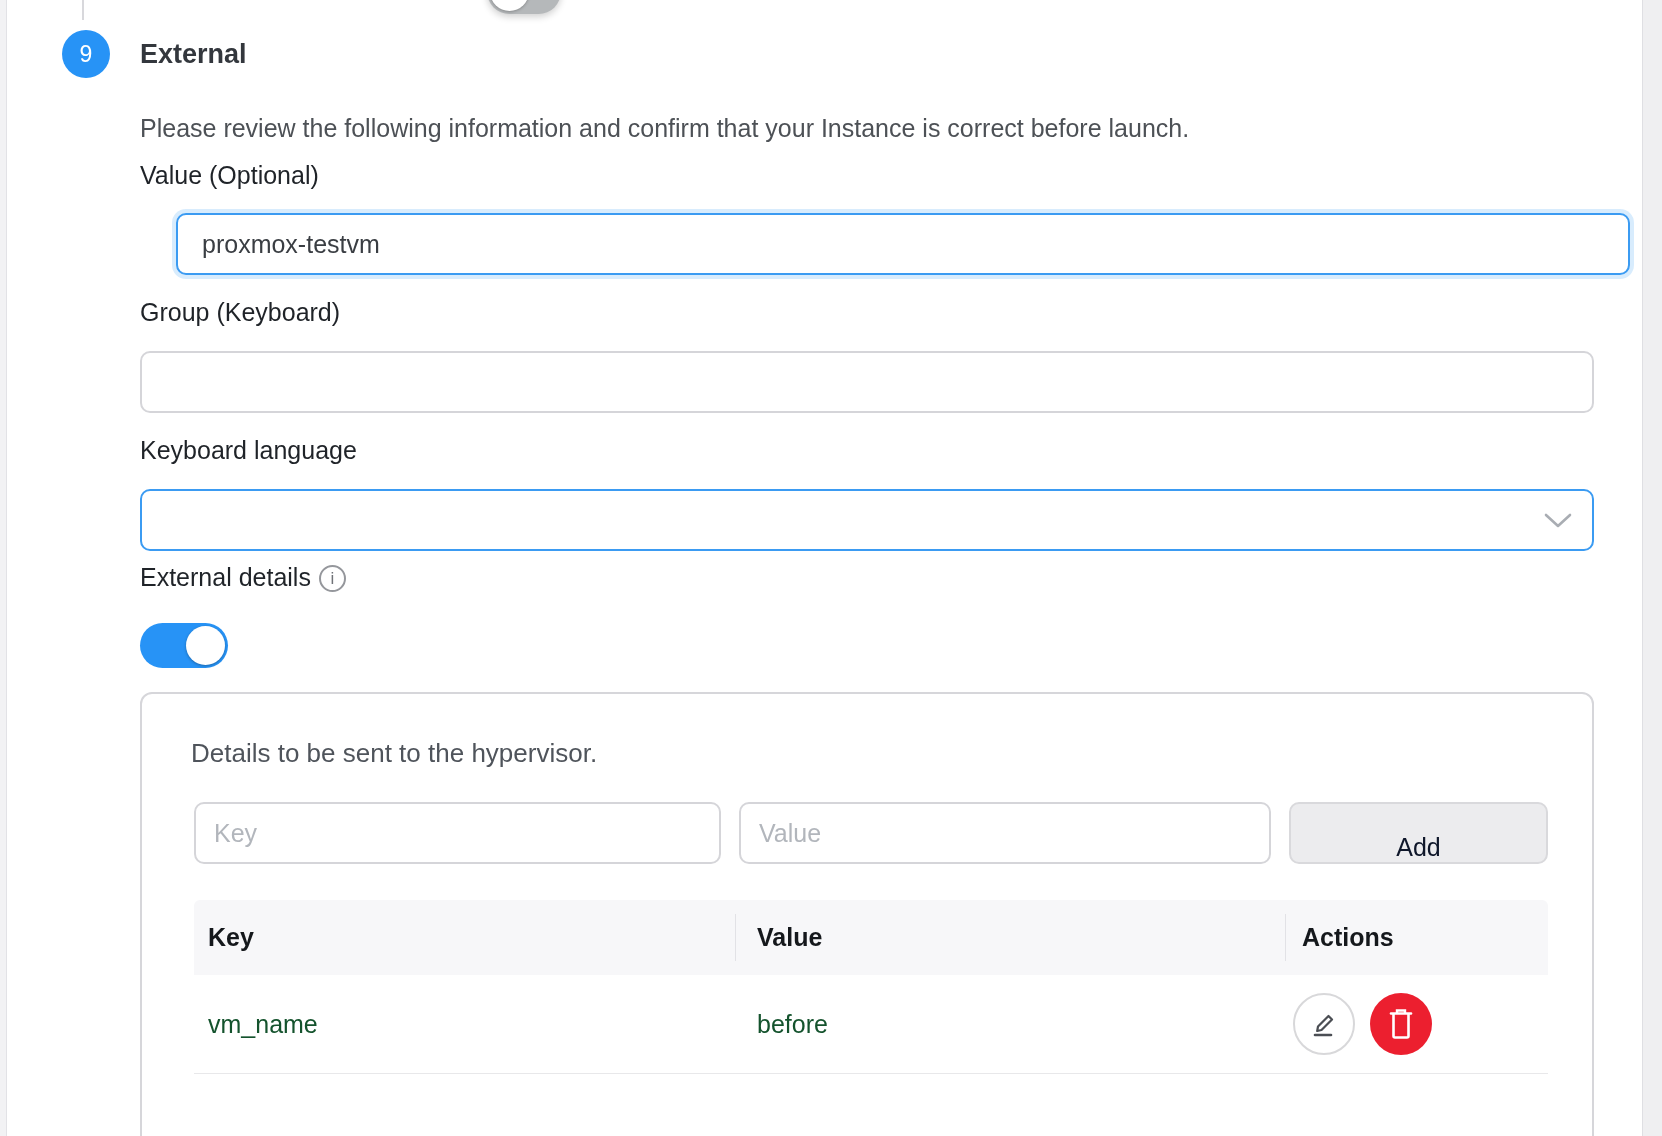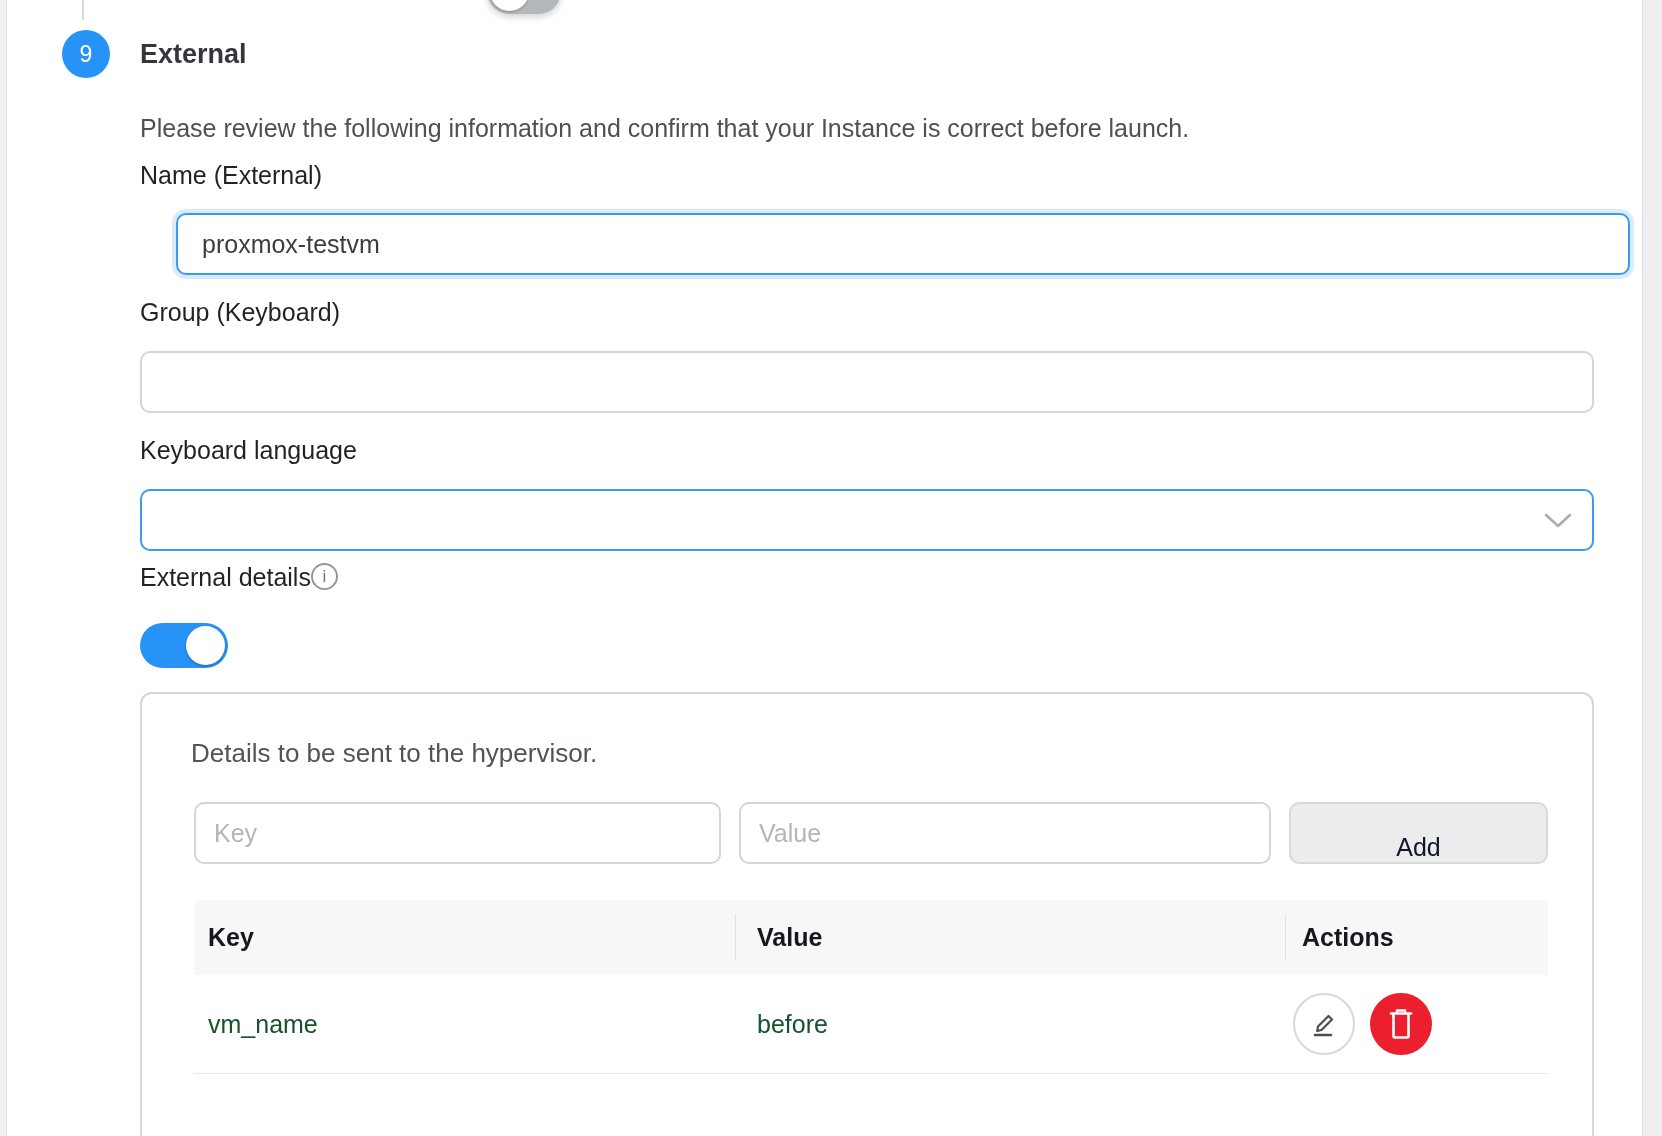--- a/index.html
+++ b/index.html
@@ -81,21 +81,21 @@
     top: 489px;
     border: 2px solid #3b9bf2;
   }
   .select-chevron {
     position: absolute; right: 88px; top: 505px;
     width: 32px; height: 30px; pointer-events: none;
   }
 
   .external-row {
     position: absolute; left: 140px; top: 563px;
-    display: flex; align-items: flex-start; 
+    display: flex; align-items: flex-end; gap: 8px;
   }
   .external-label { font-size: 25px; color: #1f2328; }
   .info-icon {
     width: 27px; height: 27px; border-radius: 50%;
     border: 2px solid #95979c; color: #6f7277;
     display: inline-flex; align-items: center; justify-content: center;
     font-size: 17px; font-weight: 400; line-height: 1;
   }
   .toggle-on {
     position: absolute; left: 140px; top: 623px;
@@ -197,21 +197,21 @@
   <div class="step-connector"></div>
 
   <div class="step-circle">
     <span>9</span>
   </div>
 
   <div class="section-heading">External</div>
 
   <div class="description">Please review the following information and confirm that your Instance is correct before launch.</div>
 
-  <div class="field-label label-name">Name (External)</div>
+  <div class="field-label label-name">Value (Optional)</div>
   <input class="text-input input-name" type="text" value="proxmox-testvm" style="">
 
   <div class="field-label label-group">Group (Keyboard)</div>
   <input class="text-input input-group" type="text" value="" style="">
 
   <div class="field-label label-keyboard">Keyboard language</div>
   <input class="text-input select-keyboard" type="text" readonly="" value="" style="">
   <svg class="select-chevron" viewBox="0 0 32 30">
     <polyline points="4,10 16,21 28,10" fill="none" stroke="#a9adb3" stroke-width="2.6" stroke-linecap="round" stroke-linejoin="round"></polyline>
   </svg>

